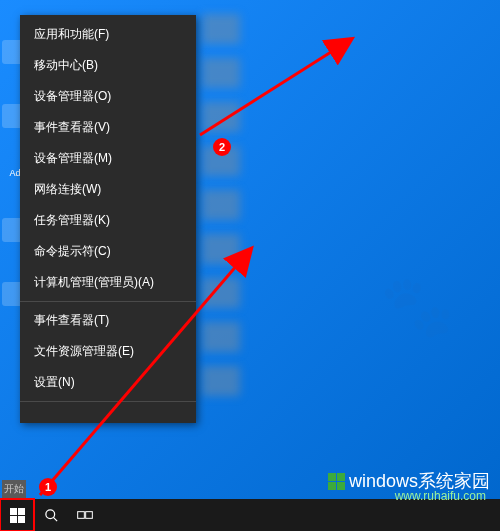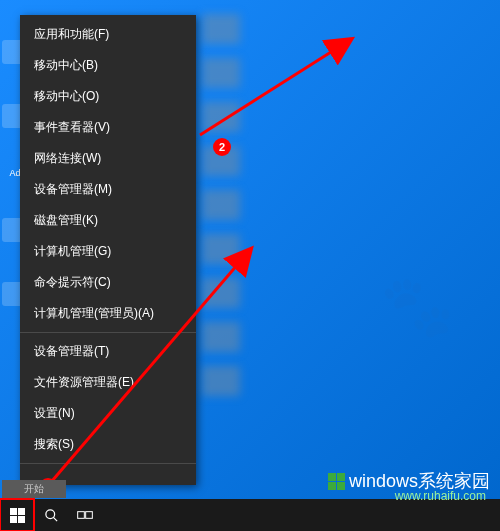--- a/index.html
+++ b/index.html
@@ -103,21 +103,21 @@
       outline: 2px solid #ff0000;
       outline-offset: -1px;
     }
     .start-tooltip {
       position: absolute;
       bottom: 33px;
       left: 2px;
       background: #5a5a5a;
       color: #ccc;
       font-size: 10px;
-      padding: 2px 22px;
+      padding: 2px 2px;
       z-index: 20;
     }
     .win-logo {
       display: grid;
       grid-template-columns: 7px 7px;
       grid-template-rows: 7px 7px;
       gap: 1px;
     }
     .win-logo span {
       background: #ffffff;
@@ -228,55 +228,49 @@
 </div>
 
 <div class="context-menu">
   <div class="menu-item">
       <span>应用和功能(F)</span>
     </div>
   <div class="menu-item">
       <span>移动中心(B)</span>
     </div>
   <div class="menu-item">
-      <span>移动中心(O)</span>
+      <span>设备管理器(O)</span>
     </div>
   <div class="menu-item">
       <span>事件查看器(V)</span>
     </div>
   <div class="menu-item">
+      <span>设备管理器(M)</span>
+    </div>
+  <div class="menu-item">
       <span>网络连接(W)</span>
     </div>
   <div class="menu-item">
-      <span>设备管理器(M)</span>
-    </div>
-  <div class="menu-item">
-      <span>磁盘管理(K)</span>
-    </div>
-  <div class="menu-item">
-      <span>计算机管理(G)</span>
+      <span>任务管理器(K)</span>
     </div>
   <div class="menu-item">
       <span>命令提示符(C)</span>
     </div>
   <div class="menu-item">
       <span>计算机管理(管理员)(A)</span>
     </div>
   <div class="menu-divider"></div>
   <div class="menu-item">
-      <span>设备管理器(T)</span>
+      <span>事件查看器(T)</span>
     </div>
   <div class="menu-item">
       <span>文件资源管理器(E)</span>
     </div>
   <div class="menu-item">
       <span>设置(N)</span>
-    </div>
-  <div class="menu-item">
-      <span>搜索(S)</span>
     </div>
   <div class="menu-divider"></div>
   <div class="menu-item">
     
     
   </div>
 
 </div>
 
 <svg class="arrow" style="left:190px; top:30px; width:170px; height:120px;">

